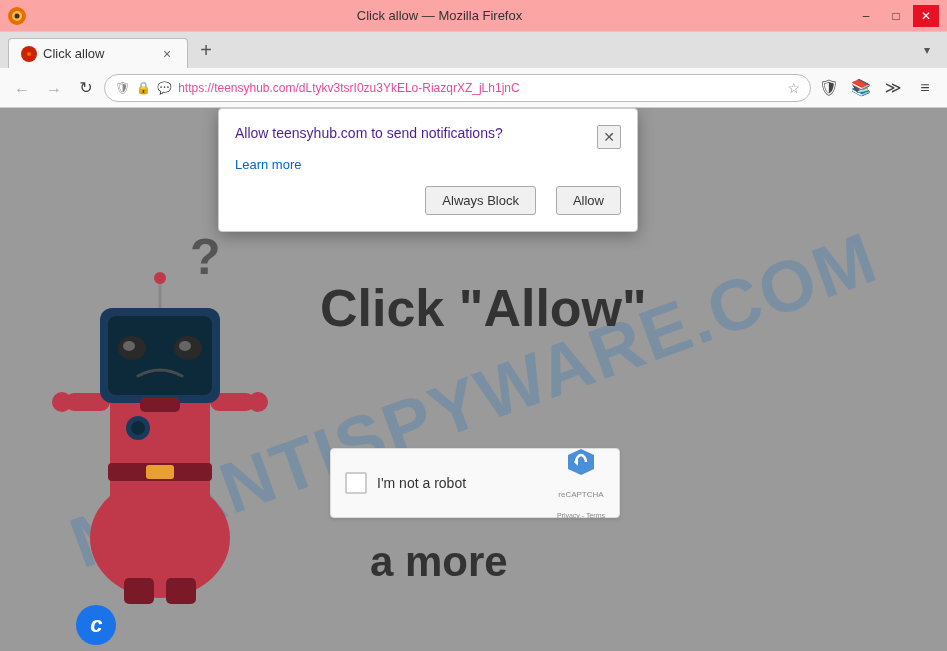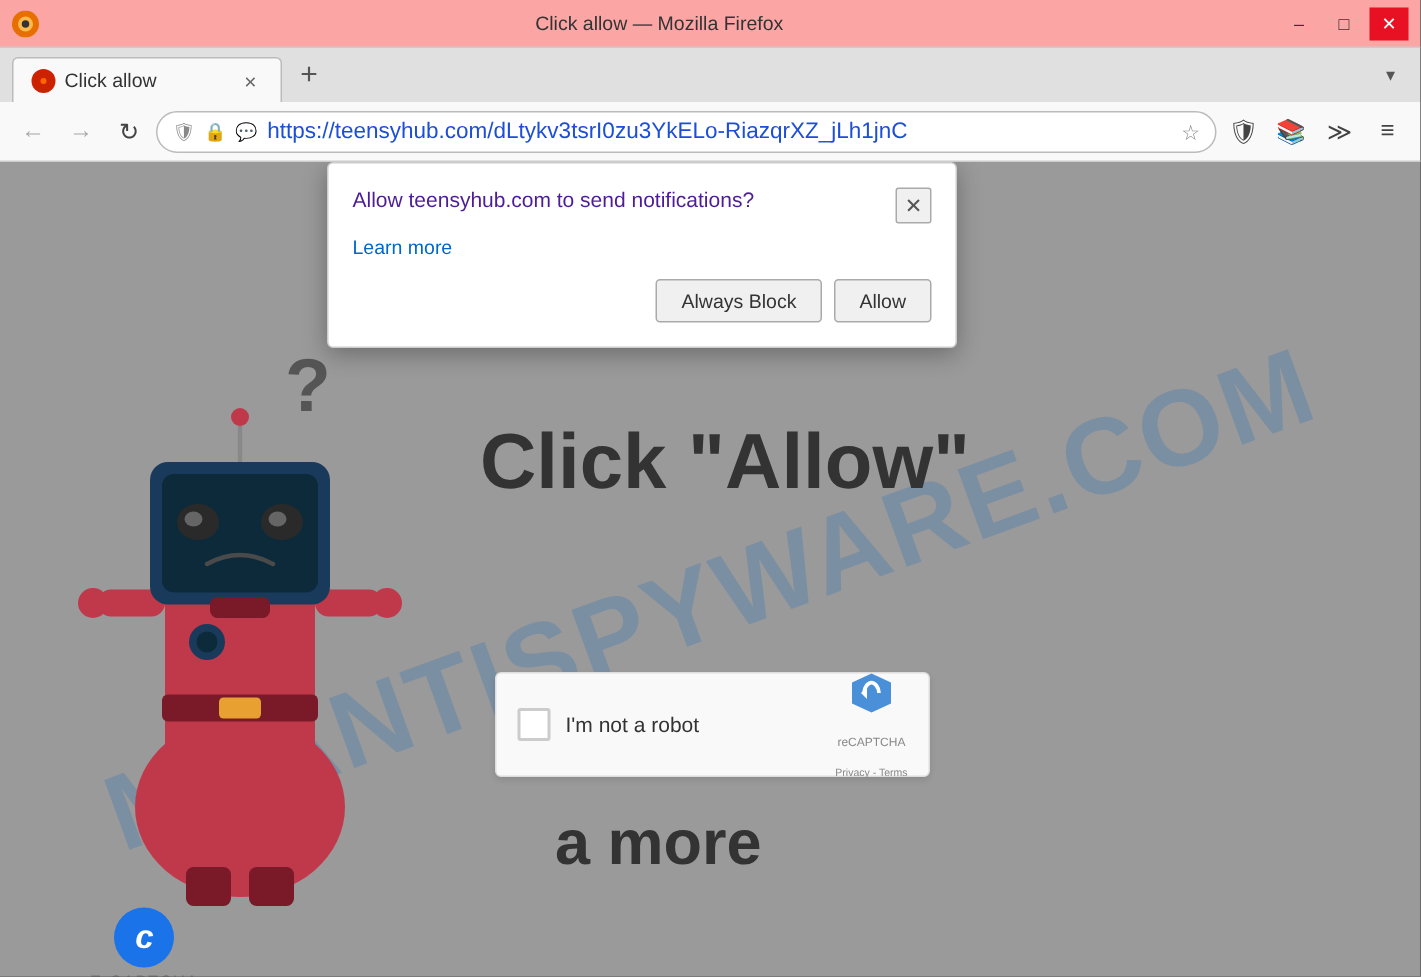--- a/index.html
+++ b/index.html
@@ -171,22 +171,22 @@
       gap: 6px;
       font-size: 13px;
       color: #333;
     }
     .address-icon {
       font-size: 12px;
       color: #888;
     }
     .address-text {
       flex: 1;
-      font-size: 15px;
-      color: #1d4ed8;
+      font-size: 12px;
+      color: #ec4899;
     }
     .address-star {
       font-size: 14px;
       color: #888;
       cursor: pointer;
     }
 
     .navbar-right {
       display: flex;
       align-items: center;
@@ -378,21 +378,21 @@
     .popup-learn-more {
       font-size: 13px;
       color: #0066cc;
       text-decoration: none;
       display: block;
       margin-bottom: 14px;
     }
     .popup-buttons {
       display: flex;
       justify-content: flex-end;
-      gap: 8px;
+      gap: 20px;
     }
     .popup-btn {
       padding: 6px 16px;
       font-size: 13px;
       border: 1px solid #aaa;
       border-radius: 3px;
       cursor: pointer;
       background: #f0f0f0;
       color: #333;
     }

